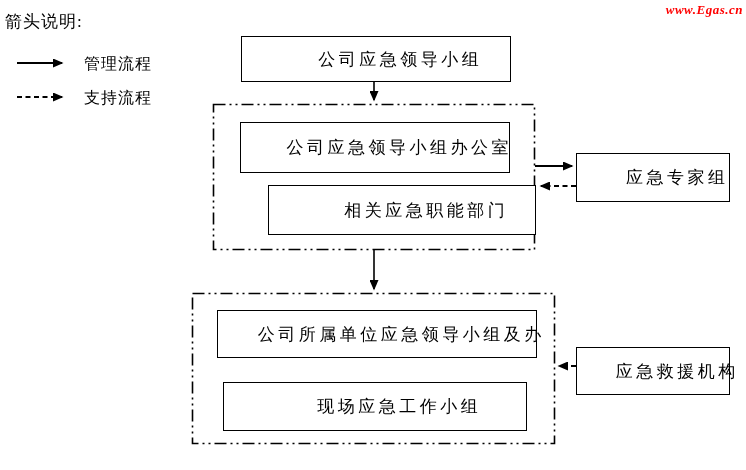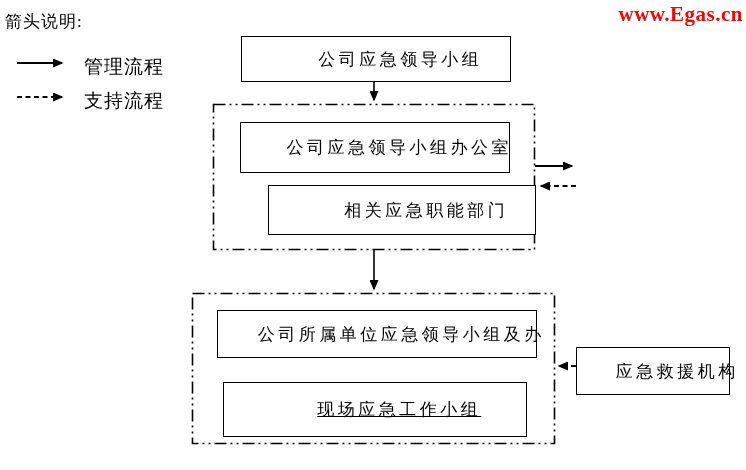--- a/index.html
+++ b/index.html
@@ -25,25 +25,25 @@
     white-space:nowrap;
     box-sizing:border-box;
     padding-left:45px;
   }
   .legend-title{
     position:absolute;left:5px;top:10px;
     font-size:17px;letter-spacing:1px;text-align:center;
   }
   .legend-label{
     position:absolute;left:84px;
-    font-size:19px;letter-spacing:1px;
+    font-size:16px;letter-spacing:1px;
   }
   .watermark{
     position:absolute;top:2px;right:3px;
-    font-size:21px;font-weight:bold;
+    font-size:13px;font-weight:bold;font-style:italic;
     font-family:"Liberation Serif","DejaVu Serif",serif;
     letter-spacing:0.5px;
   }
 </style>
 </head>
 <body>
 
 <div id="stage">
 
   <svg id="connector-layer" width="746" height="470" viewBox="0 0 746 470">
@@ -72,20 +72,21 @@
   <div class="legend-label" style="top:88px;">支持流程</div>
 
   <div class="watermark" style="color:#ff0000;">www.Egas.cn</div>
 
   <div class="node" style="left:241px;top:36px;width:270px;height:46px;">公司应急领导小组</div>
 
   <div class="node" style="left:240px;top:114px;width:270px;height:51px;margin-top:8px;">公司应急领导小组办公室</div>
 
   <div class="node" style="left:240px;top:185px;width:268px;height:50px;margin-left:28px;">相关应急职能部门</div>
 
+  <div class="node" style="left:576px;top:153px;width:154px;height:49px;">应急专家组</div>
 
   <div class="node" style="left:217px;top:310px;width:320px;height:48px;">公司所属单位应急领导小组及办</div>
 
-  <div class="node" style="left:223px;top:382px;width:304px;height:55px;text-decoration:underline;">现场应急工作小组</div>
+  <div class="node" style="left:223px;top:382px;width:304px;height:49px;">现场应急工作小组</div>
 
   <div class="node" style="left:576px;top:347px;width:154px;height:48px;">应急救援机构</div>
 
 </div>
 
 </body></html>

